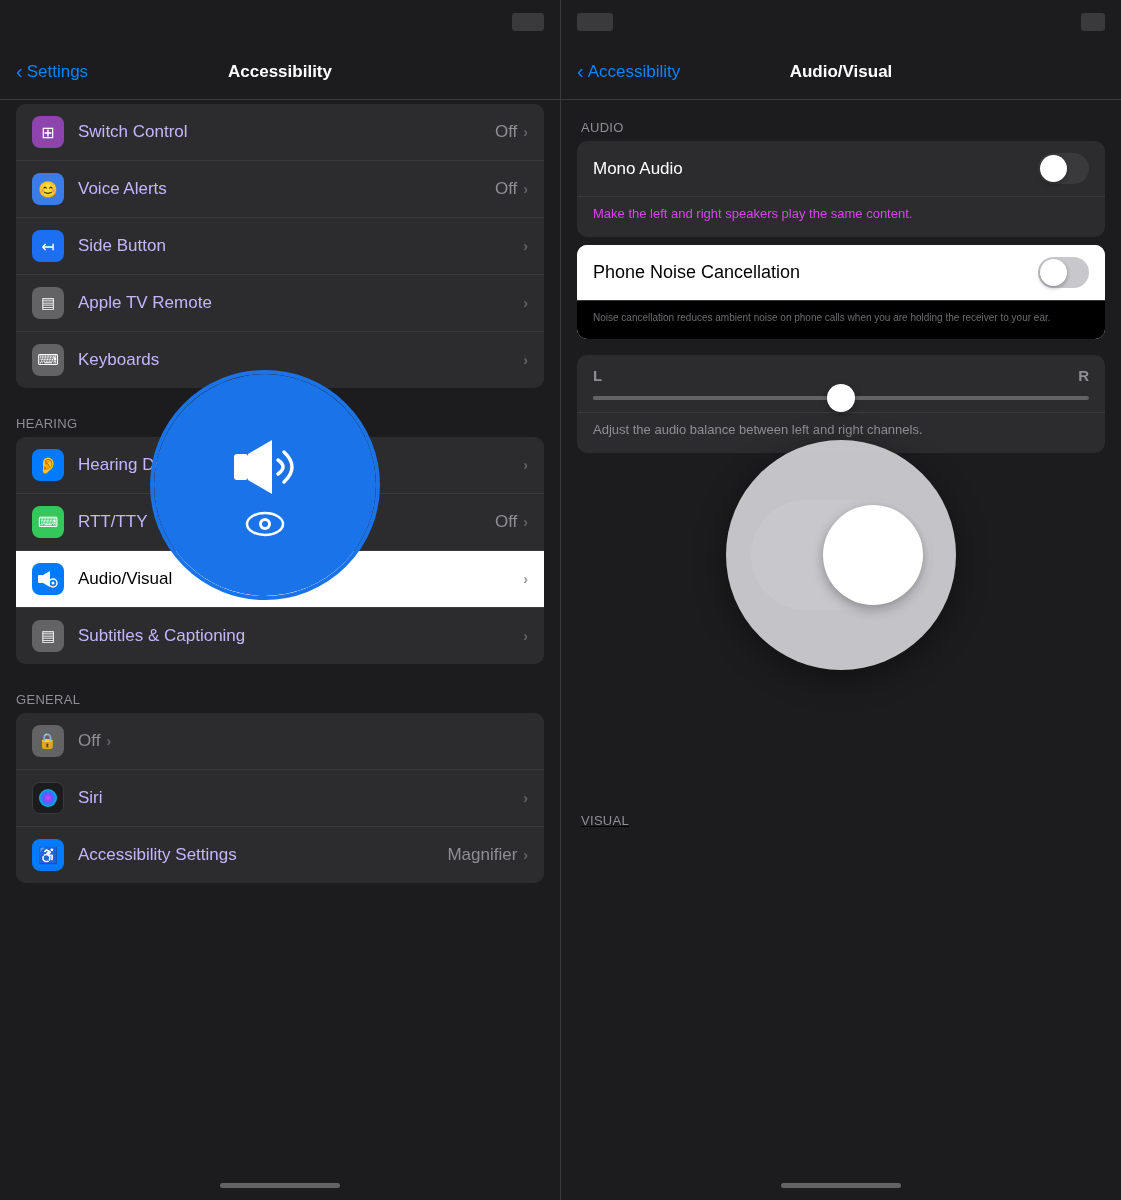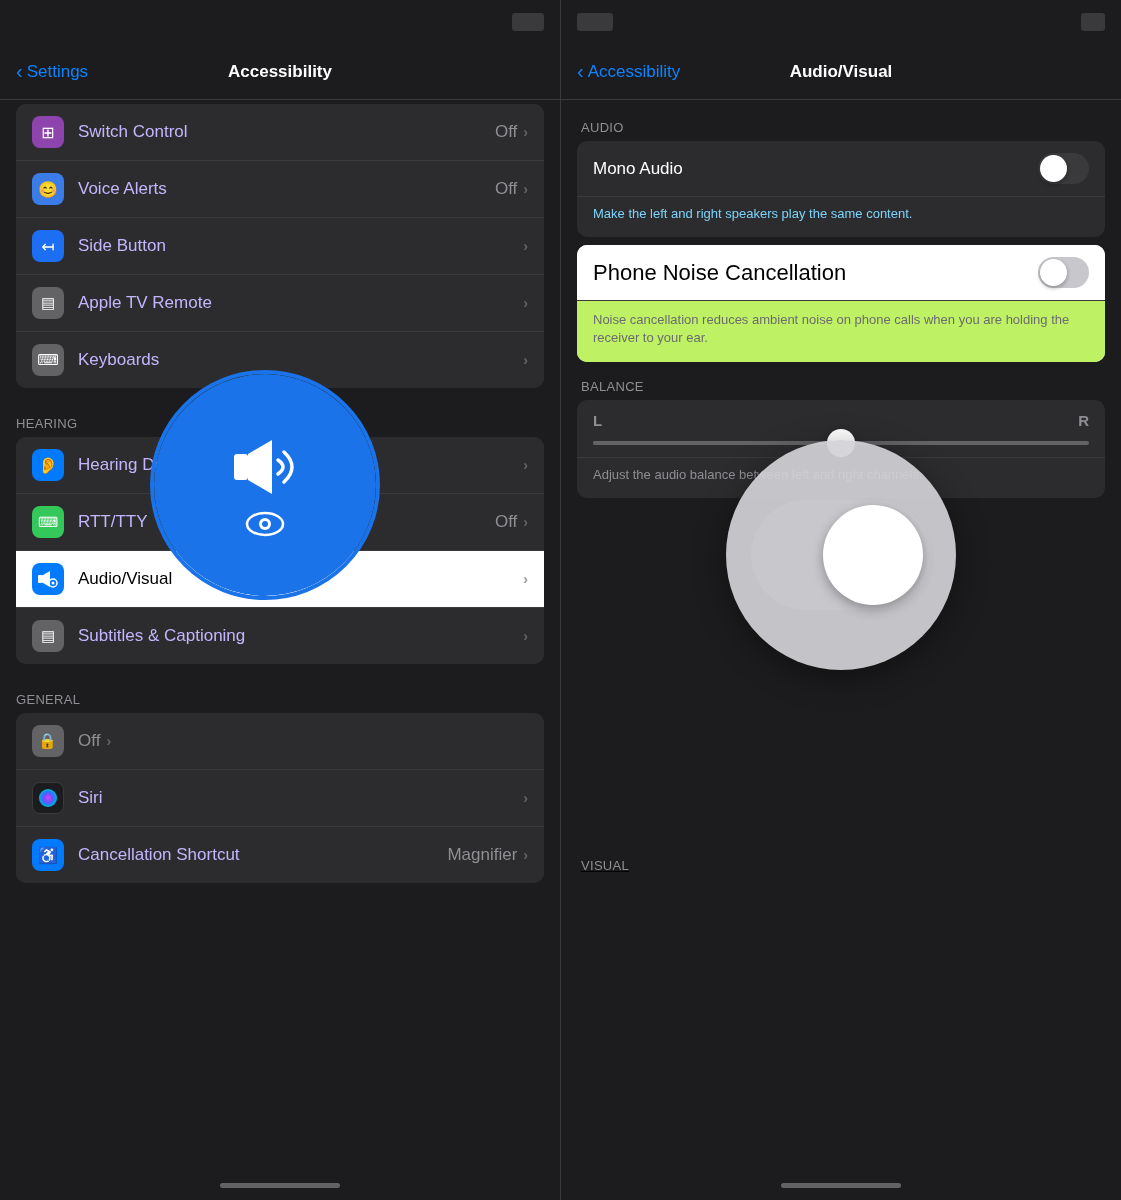--- a/index.html
+++ b/index.html
@@ -256,21 +256,21 @@
 
     .settings-row-label {
       flex: 1;
       font-size: 17px;
       color: #fff;
     }
 
     .settings-description {
       padding: 8px 16px 14px 16px;
       font-size: 13px;
-      color: #7dd3fc;
+      color: #d946ef;
       line-height: 1.4;
     }
 
     
     .toggle {
       width: 51px;
       height: 31px;
       border-radius: 16px;
       background: #3a3a3c;
       position: relative;
@@ -316,23 +316,23 @@
       width: 27px;
       height: 27px;
       border-radius: 50%;
       background: #fff;
       top: 2px;
       right: 2px;
       box-shadow: 0 2px 4px rgba(0,0,0,0.3);
     }
 
     .noise-description {
-      background: #bef264;
+      background: #000000;
       padding: 10px 16px 14px 16px;
-      font-size: 13px;
+      font-size: 10px;
       color: #6c6c70;
       line-height: 1.4;
     }
 
     .balance-header {
       display: flex;
       align-items: center;
       justify-content: space-between;
       padding: 12px 16px;
     }
@@ -561,21 +561,21 @@
           <circle cx="11" cy="11" r="9" fill="url(#sg)"></circle>
         </svg>
       </div>
       <span class="item-label">Siri</span>
       <span class="chevron-right">›</span>
     </div>
     <div class="list-item">
       <div class="icon-wrap" style="background:#007aff;">
         <span style="color:#fff;font-size:16px;">♿</span>
       </div>
-      <span class="item-label">Cancellation Shortcut</span>
+      <span class="item-label">Accessibility Settings</span>
       <span class="item-value">Magnifier</span>
       <span class="chevron-right">›</span>
     </div>
   </div>
 
   <div style="position:absolute;top:370px;left:150px;width:230px;height:230px;border-radius:50%;border:4px solid #1a73e8;z-index:10;overflow:hidden;">
     <div style="width:100%;height:100%;border-radius:50%;background:#1a73e8;display:flex;align-items:center;justify-content:center;flex-direction:column;gap:8px;">
       <svg width="70" height="70" viewBox="0 0 70 70">
         <rect x="4" y="22" width="14" height="26" rx="3" fill="white"></rect>
         <polygon points="18,22 42,8 42,62 18,48" fill="white"></polygon>
@@ -625,31 +625,30 @@
           <div class="toggle">
             <div class="toggle-thumb"></div>
           </div>
         </div>
 
         <div class="settings-description">Make the left and right speakers play the same content.</div>
       </div>
 
       <div style="background:#fff;border-radius:10px;overflow:hidden;margin-bottom:0;">
         <div class="settings-row noise-cancel-row">
-          <span class="settings-row-label" style="color:#000;font-weight:500;font-size:22px;">Phone Noise Cancellation</span>
+          <span class="settings-row-label" style="color:#000;font-weight:500;font-size:18px;">Phone Noise Cancellation</span>
           <div class="noise-cancel-toggle">
             <div class="toggle-thumb" style="position:absolute;top:2px;right:2px;width:27px;height:27px;border-radius:50%;background:#fff;box-shadow:0 2px 4px rgba(0,0,0,0.3);"></div>
           </div>
         </div>
         <div class="noise-description">Noise cancellation reduces ambient noise on phone calls when you are holding the receiver to your ear.</div>
       </div>
     </div>
 
     <div style="margin:16px 16px 0 16px;">
-      <div class="settings-section-label">BALANCE</div>
       <div class="settings-group">
         <div class="balance-header">
           <span class="balance-l">L</span>
           <span class="balance-r">R</span>
         </div>
         <div class="balance-slider-wrap">
           <div class="balance-slider">
             <div class="balance-slider-track-fill"></div>
             <div class="balance-thumb"></div>
           </div>

